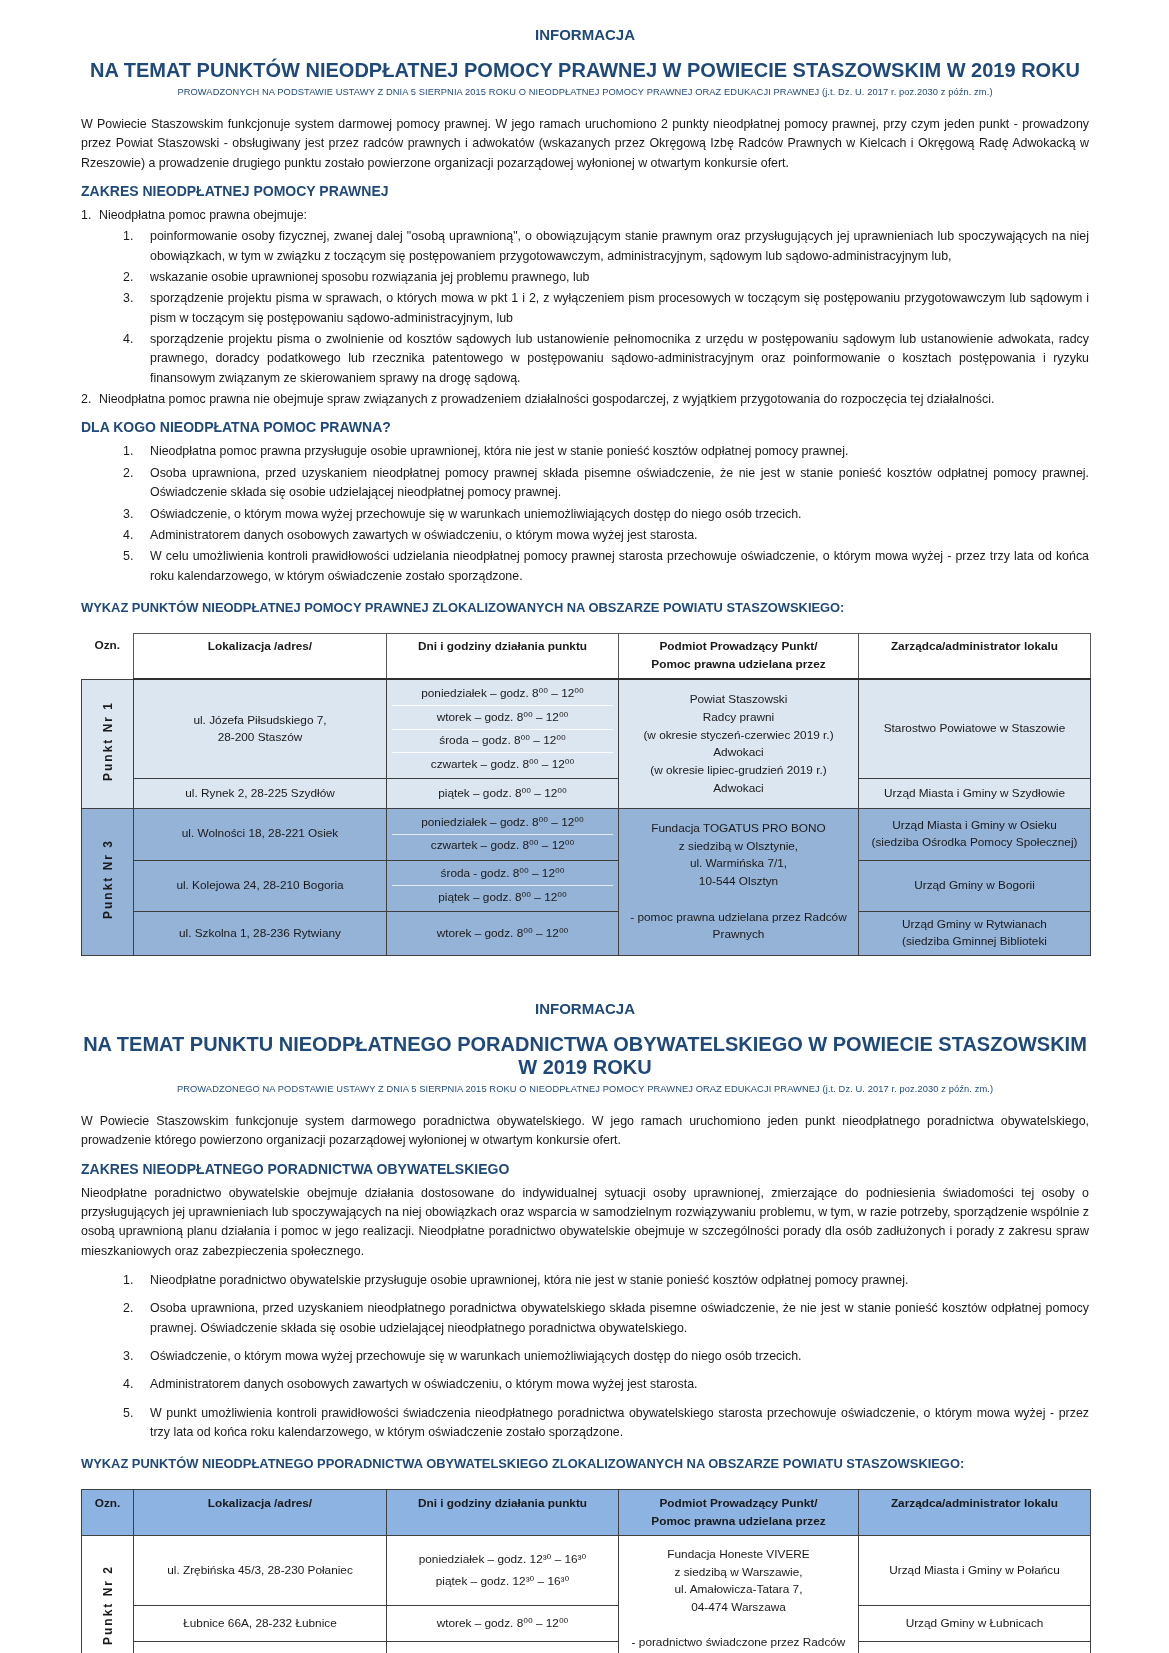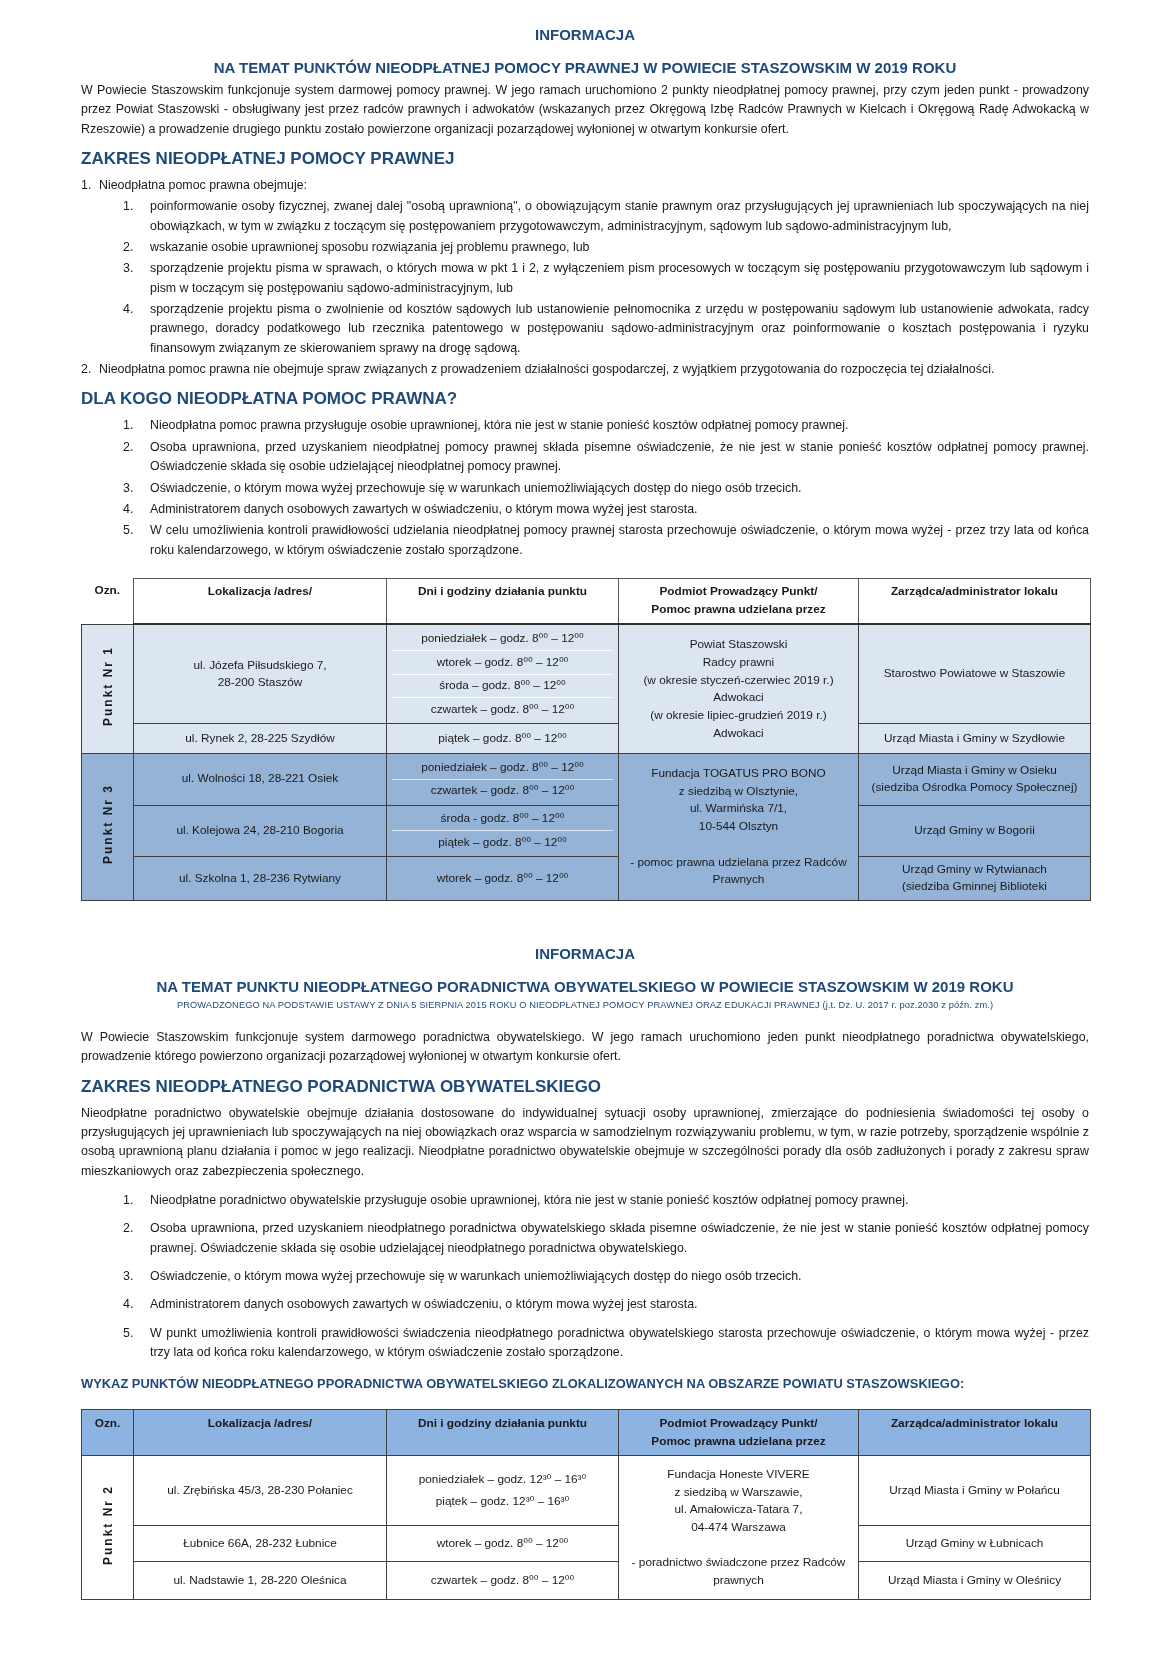--- a/index.html
+++ b/index.html
@@ -11,24 +11,24 @@
   }
   html,body{margin:0;padding:0;}
   body{
     width:1169px;height:1653px;background:#fff;overflow:hidden;
     font-family:"Liberation Sans","DejaVu Sans",sans-serif;
     color:var(--body-text,#1a1a1a);
   }
   .page{box-sizing:border-box;width:1169px;padding:26px 80px 0 81px;}
   .center{text-align:center;}
   .title{font-size:15px;font-weight:bold;color:var(--accent-navy);margin:0 0 7px;}
-  .subtitle{font-size:15px;font-weight:bold;color:var(--accent-navy);margin:16px 0 5px;}
+  .subtitle{font-size:20px;font-weight:bold;color:var(--accent-navy);margin:16px 0 5px;}
   .legal{font-size:9.3px;color:var(--accent-navy);margin:0 0 18px;letter-spacing:.1px;}
   .para{font-size:12.4px;line-height:1.56;text-align:justify;margin:0 0 10px;}
-  .heading{font-size:17px;font-weight:bold;color:var(--accent-navy);margin:10px 0 7px;}
+  .heading{font-size:14px;font-weight:bold;color:var(--accent-navy);margin:10px 0 7px;}
   .li{display:flex;font-size:12.4px;line-height:1.56;margin:2px 0;}
   .li .num{flex:0 0 18px;}
   .li .txt{flex:1;}
   .sub{margin-left:42px;}
   .sub .num{flex:0 0 27px;}
   .sub .txt{text-align:justify;}
   .wholist{margin-left:42px;}
   .wholist .num{flex:0 0 27px;}
   .wholist .txt{text-align:justify;}
   .spaced .li{margin-bottom:9px;}
@@ -54,20 +54,21 @@
   .sec2{margin-top:44px;}
 </style>
 </head>
 <body>
 
 <div class="page">
 
   <div class="center">
     <div class="title">INFORMACJA</div>
     <div class="subtitle">NA TEMAT PUNKTÓW NIEODPŁATNEJ POMOCY PRAWNEJ W POWIECIE STASZOWSKIM W 2019 ROKU</div>
+    <div class="legal">PROWADZONYCH NA PODSTAWIE USTAWY Z DNIA 5 SIERPNIA 2015 ROKU O NIEODPŁATNEJ POMOCY PRAWNEJ ORAZ EDUKACJI PRAWNEJ (j.t. Dz. U.  2017 r.  poz.2030 z późn. zm.)</div>
   </div>
 
   <p class="para">W Powiecie Staszowskim funkcjonuje system darmowej pomocy prawnej. W jego ramach uruchomiono 2 punkty nieodpłatnej pomocy prawnej, przy czym jeden punkt - prowadzony przez Powiat Staszowski - obsługiwany jest przez radców prawnych i adwokatów (wskazanych przez Okręgową Izbę Radców Prawnych w Kielcach i Okręgową Radę Adwokacką w Rzeszowie) a prowadzenie drugiego punktu zostało powierzone organizacji pozarządowej wyłonionej w otwartym konkursie ofert.</p>
 
   <h3 class="heading">ZAKRES NIEODPŁATNEJ POMOCY PRAWNEJ</h3>
 
   <div class="li lvl1">
     <span class="num">1.</span>
     <span class="txt">Nieodpłatna pomoc prawna obejmuje:</span>
   </div>
@@ -114,20 +115,21 @@
     <div class="li">
       <span class="num">4.</span>
       <span class="txt">Administratorem danych osobowych zawartych w oświadczeniu, o którym mowa wyżej jest starosta.</span>
     </div>
     <div class="li">
       <span class="num">5.</span>
       <span class="txt">W celu umożliwienia kontroli prawidłowości udzielania nieodpłatnej pomocy prawnej starosta przechowuje oświadczenie, o którym mowa wyżej - przez trzy lata od końca roku kalendarzowego, w którym oświadczenie zostało sporządzone.</span>
     </div>
   </div>
 
+  <h3 class="table-heading">WYKAZ PUNKTÓW NIEODPŁATNEJ POMOCY PRAWNEJ ZLOKALIZOWANYCH NA OBSZARZE POWIATU STASZOWSKIEGO:</h3>
 
   <table class="doc-table t1">
     <colgroup>
       <col style="width:52px">
         <col style="width:253px">
         <col style="width:232px">
         <col style="width:240px">
         <col style="width:232px">
     </colgroup>
     <thead>

